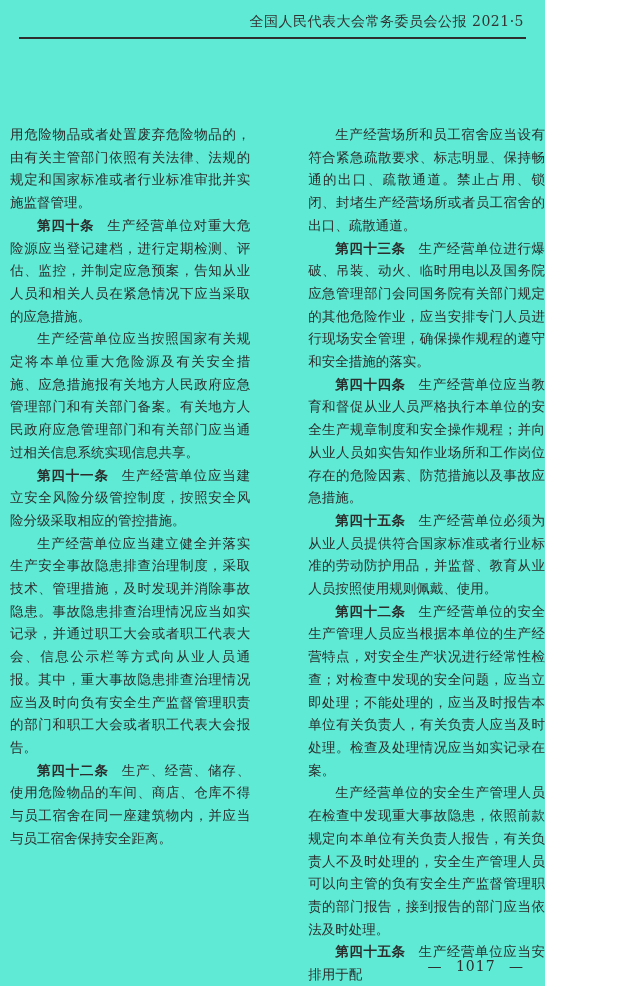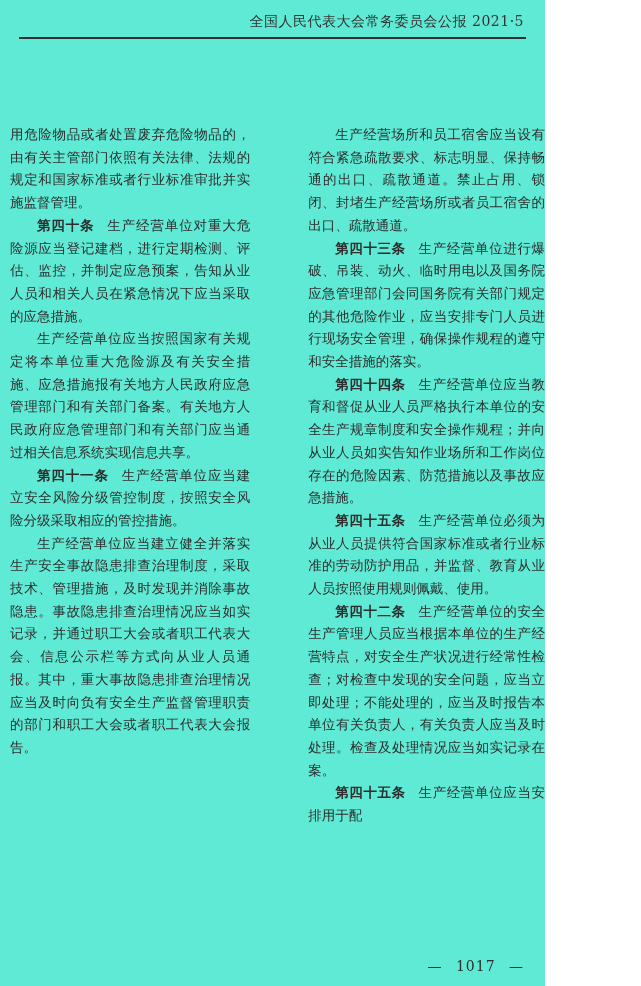--- a/index.html
+++ b/index.html
@@ -83,27 +83,29 @@
     <div class="header-rule"></div>
   </header>
 
   <main class="columns">
     <section class="col col-left" id="col-left">
         <p class="para no-indent">用危险物品或者处置废弃危险物品的，由有关主管部门依照有关法律、法规的规定和国家标准或者行业标准审批并实施监督管理。</p>
         <p class="para"><span class="article-no">第四十条</span>生产经营单位对重大危险源应当登记建档，进行定期检测、评估、监控，并制定应急预案，告知从业人员和相关人员在紧急情况下应当采取的应急措施。</p>
         <p class="para">生产经营单位应当按照国家有关规定将本单位重大危险源及有关安全措施、应急措施报有关地方人民政府应急管理部门和有关部门备案。有关地方人民政府应急管理部门和有关部门应当通过相关信息系统实现信息共享。</p>
         <p class="para"><span class="article-no">第四十一条</span>生产经营单位应当建立安全风险分级管控制度，按照安全风险分级采取相应的管控措施。</p>
         <p class="para">生产经营单位应当建立健全并落实生产安全事故隐患排查治理制度，采取技术、管理措施，及时发现并消除事故隐患。事故隐患排查治理情况应当如实记录，并通过职工大会或者职工代表大会、信息公示栏等方式向从业人员通报。其中，重大事故隐患排查治理情况应当及时向负有安全生产监督管理职责的部门和职工大会或者职工代表大会报告。</p>
+        <p class="para"><span class="article-no">第四十二条</span>生产、经营、储存、使用危险物品的车间、商店、仓库不得与员工宿舍在同一座建筑物内，并应当与员工宿舍保持安全距离。</p>
       </section>
     <section class="col col-right" id="col-right">
         <p class="para">生产经营场所和员工宿舍应当设有符合紧急疏散要求、标志明显、保持畅通的出口、疏散通道。禁止占用、锁闭、封堵生产经营场所或者员工宿舍的出口、疏散通道。</p>
         <p class="para"><span class="article-no">第四十三条</span>生产经营单位进行爆破、吊装、动火、临时用电以及国务院应急管理部门会同国务院有关部门规定的其他危险作业，应当安排专门人员进行现场安全管理，确保操作规程的遵守和安全措施的落实。</p>
         <p class="para"><span class="article-no">第四十四条</span>生产经营单位应当教育和督促从业人员严格执行本单位的安全生产规章制度和安全操作规程；并向从业人员如实告知作业场所和工作岗位存在的危险因素、防范措施以及事故应急措施。</p>
         <p class="para"><span class="article-no">第四十五条</span>生产经营单位必须为从业人员提供符合国家标准或者行业标准的劳动防护用品，并监督、教育从业人员按照使用规则佩戴、使用。</p>
         <p class="para"><span class="article-no">第四十二条</span>生产经营单位的安全生产管理人员应当根据本单位的生产经营特点，对安全生产状况进行经常性检查；对检查中发现的安全问题，应当立即处理；不能处理的，应当及时报告本单位有关负责人，有关负责人应当及时处理。检查及处理情况应当如实记录在案。</p>
+        <p class="para">生产经营单位的安全生产管理人员在检查中发现重大事故隐患，依照前款规定向本单位有关负责人报告，有关负责人不及时处理的，安全生产管理人员可以向主管的负有安全生产监督管理职责的部门报告，接到报告的部门应当依法及时处理。</p>
         <p class="para"><span class="article-no">第四十五条</span>生产经营单位应当安排用于配</p>
       </section>
   </main>
 
   <footer class="page-footer">
     <span class="page-number">— 1017 —</span>
   </footer>
 
 </div>
 

